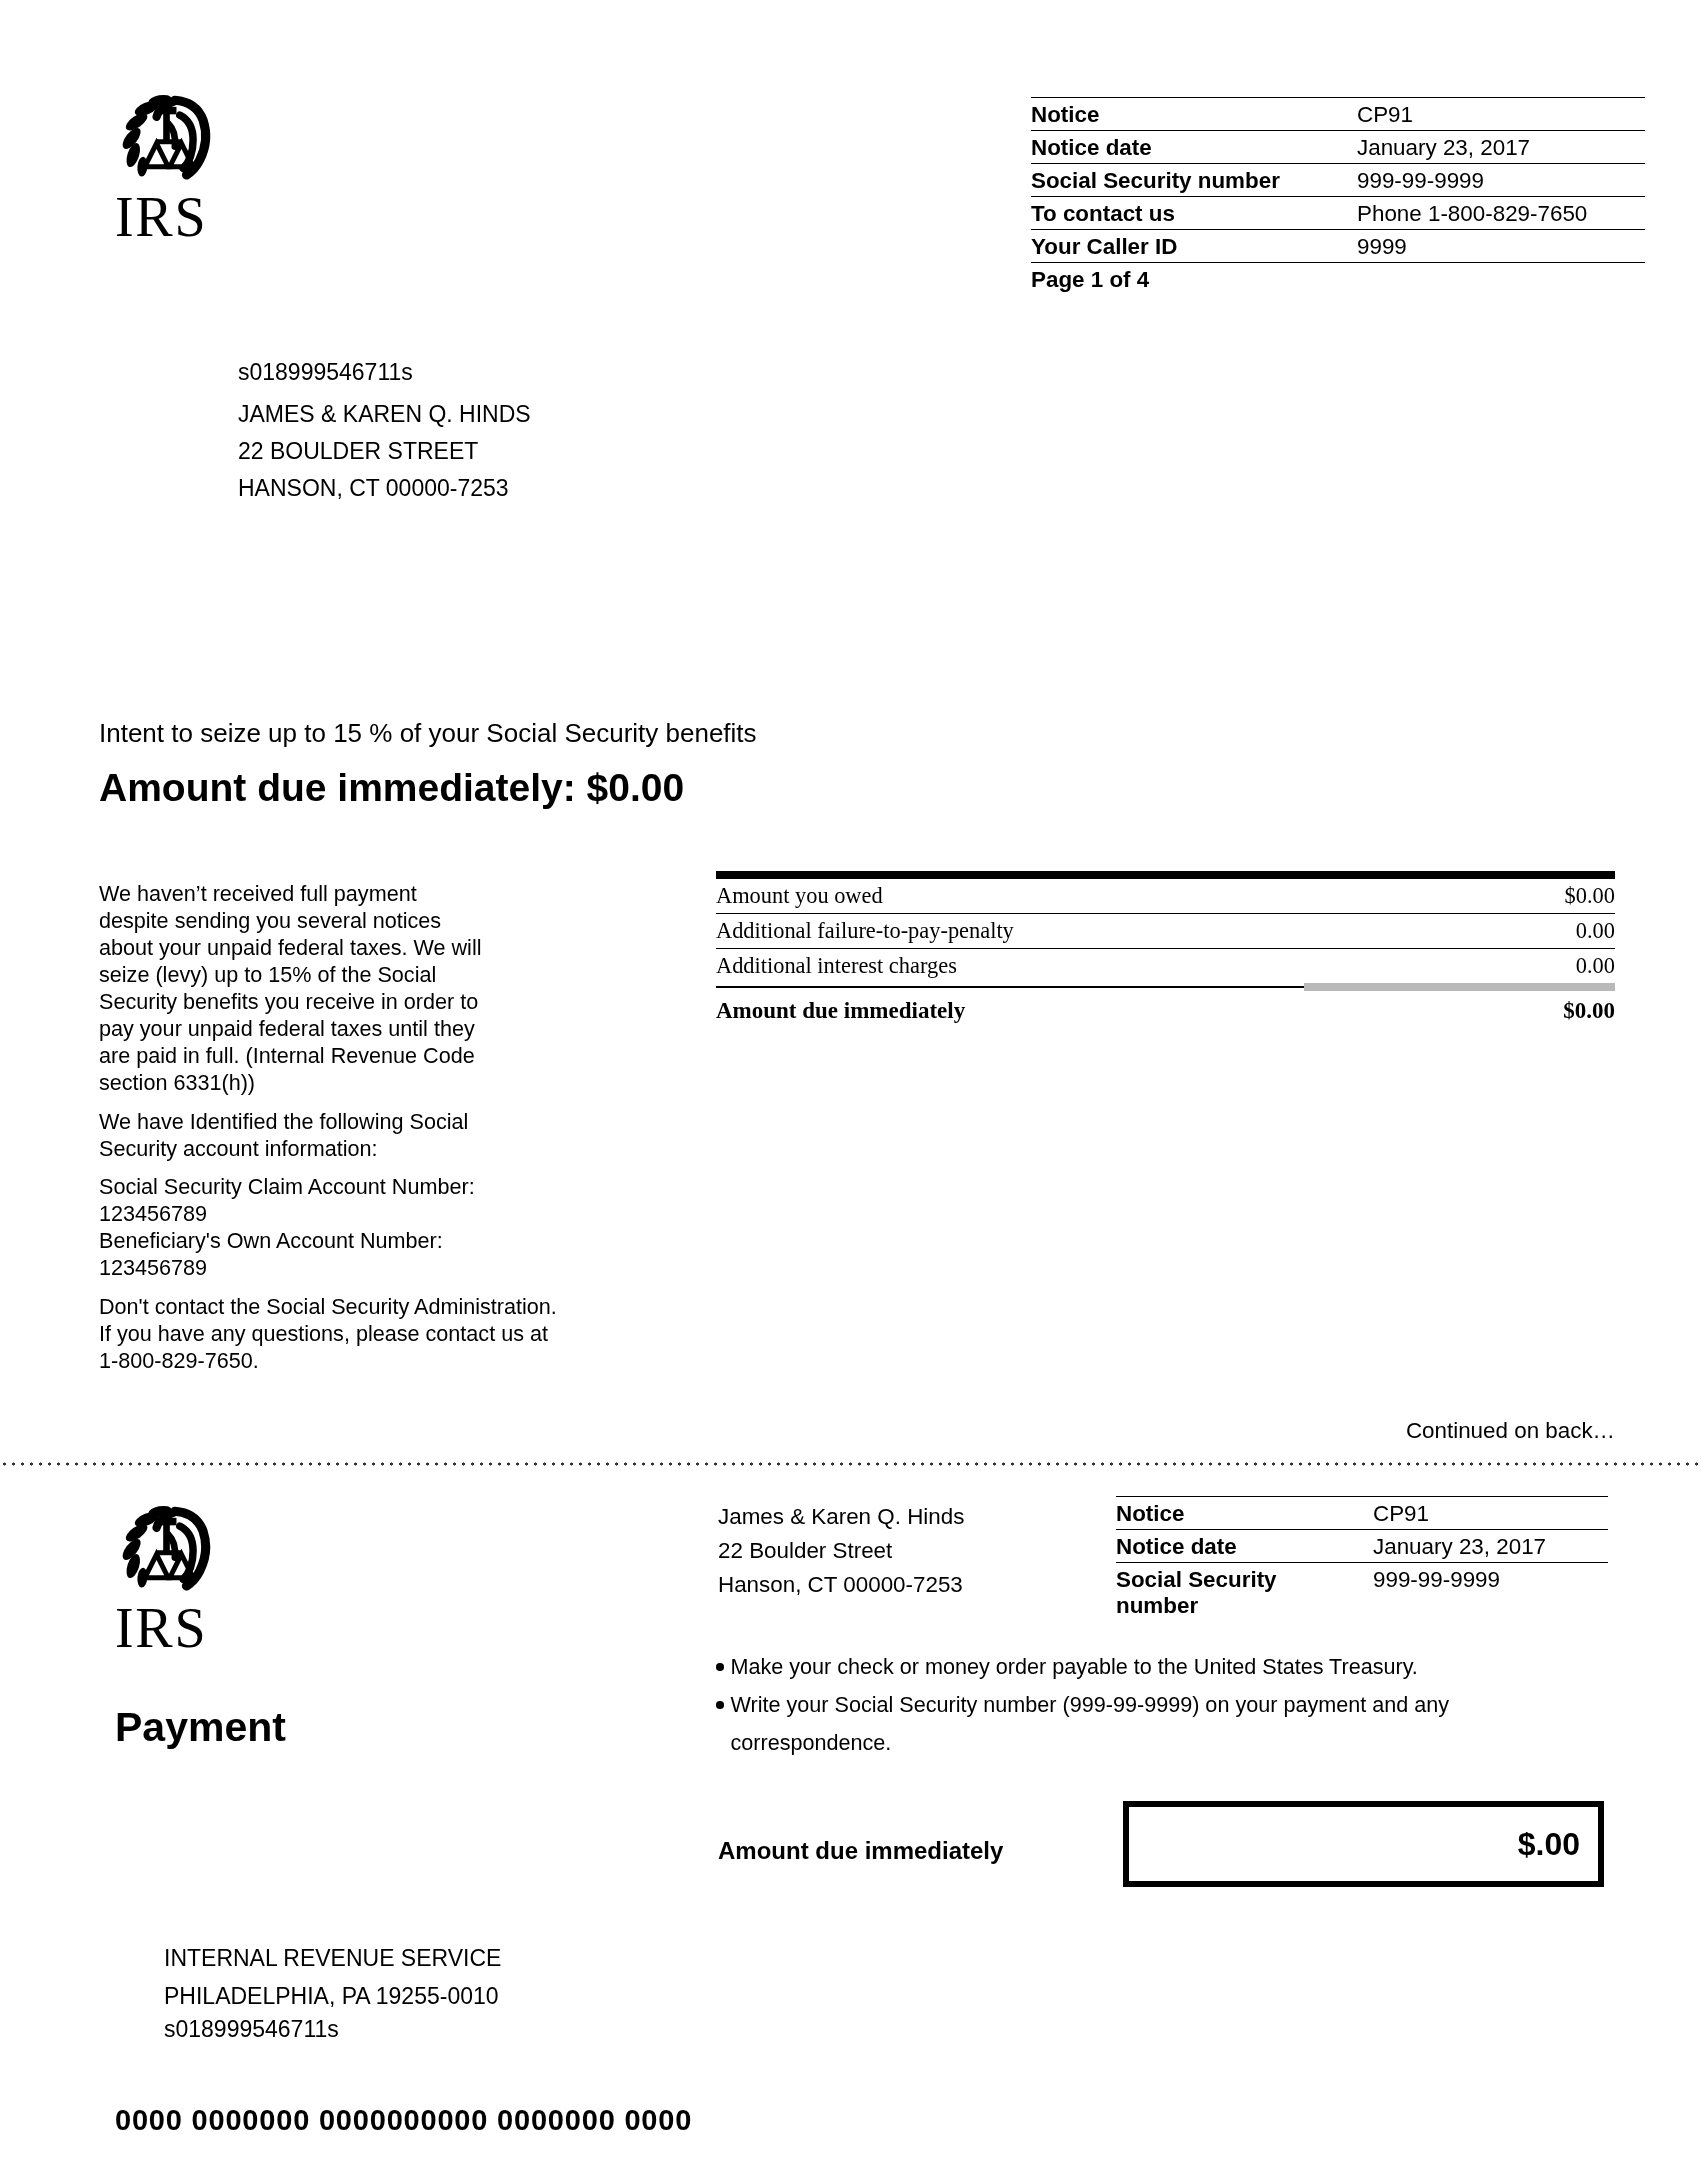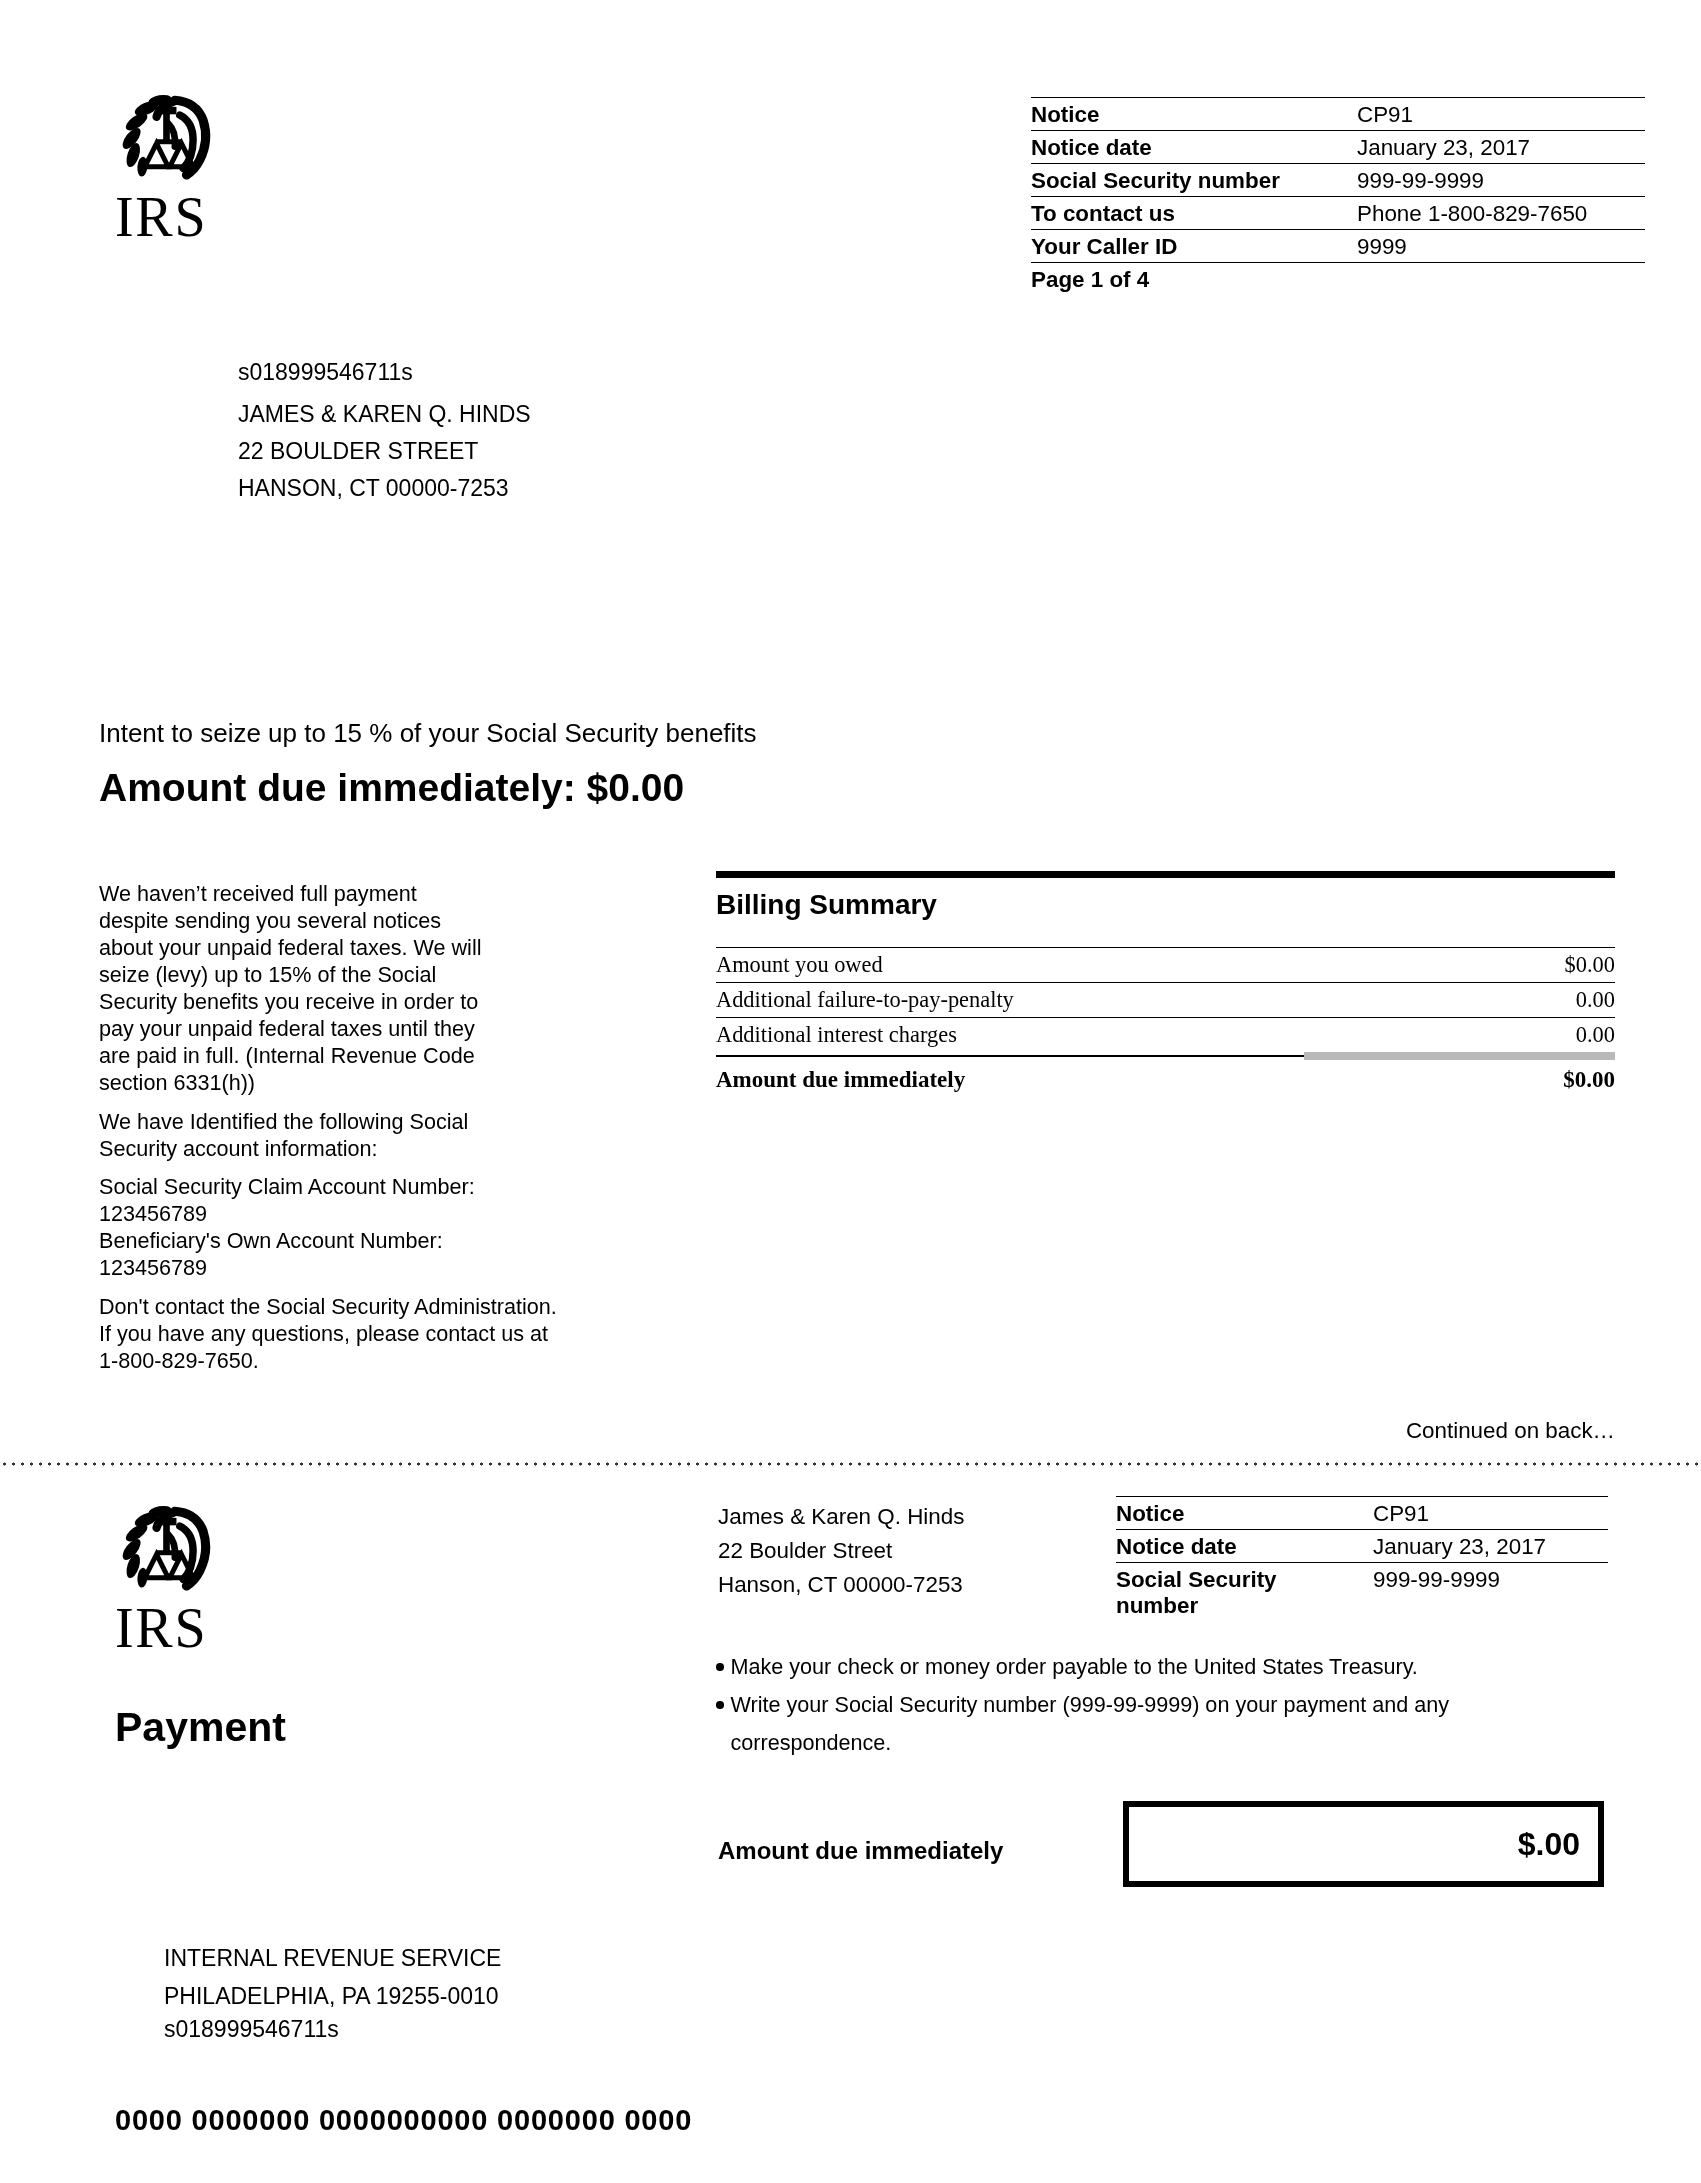--- a/index.html
+++ b/index.html
@@ -155,21 +155,20 @@
 123456789
 Beneficiary's Own Account Number:
 123456789</p>
     <p>Don't contact the Social Security Administration.
 If you have any questions, please contact us at
 1-800-829-7650.</p>
   </div>
 
   <div class="abs billing" style="left:716px; top:871px;">
     <div class="billing-topbar"></div>
-    <div class="billing-title">Billing Summary</div>
     <div class="bill-row">
       <div>Amount you owed</div>
       <div>$0.00</div>
     </div>
     <div class="bill-row">
       <div>Additional failure-to-pay-penalty</div>
       <div>0.00</div>
     </div>
     <div class="bill-row">
       <div>Additional interest charges</div>

